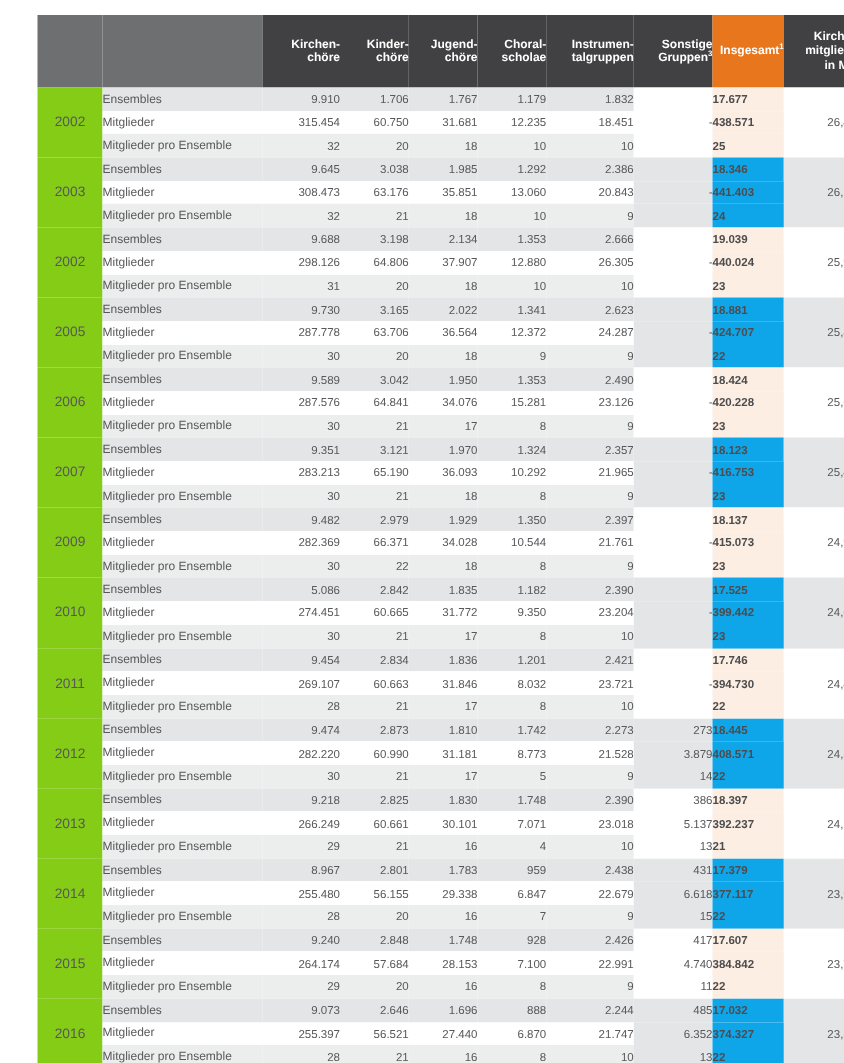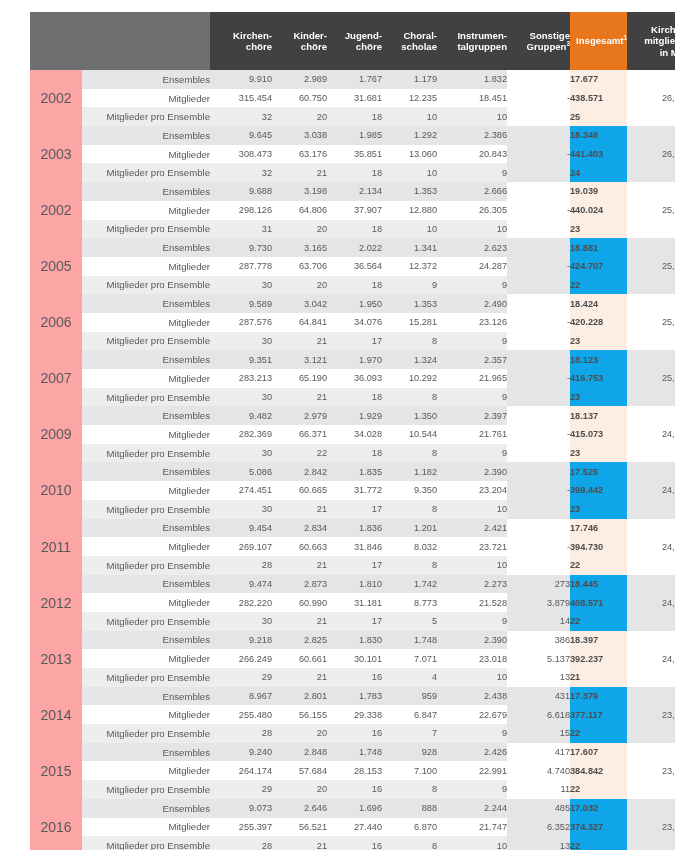--- a/index.html
+++ b/index.html
@@ -59,28 +59,28 @@
     padding-right: 7px;
   }
   th sup {
     font-size: 6.3px;
     vertical-align: super;
     line-height: 0;
   }
 
   
   td.year-cell {
-    background: #fca5a5;
+    background: #84cc16;
     text-align: center;
-    font-size: 14px;
+    font-size: 11px;
     color: #58585a;
     width: 52px;
   }
   td.label-cell {
-    text-align: right;
+    text-align: left;
     padding-left: 9px;
     font-size: 9.6px;
     color: #58585a;
     white-space: nowrap;
   }
   td.num {
     text-align: right;
     padding-right: 7px;
     font-size: 9.2px;
   }
@@ -146,21 +146,21 @@
         <th class="h-dark">Sonstige<br>Gruppen<sup>3</sup></th>
         <th class="h-orange">Insgesamt<sup>1</sup></th>
         <th class="h-dark">Kirchen-<br>mitglieder<br>in Mio.</th>
       </tr>
     </thead>
     <tbody id="tbody">
         <tr class="data-row">
           <td class="year-cell" rowspan="3">2002</td>
           <td class="label-cell rowtint-0">Ensembles</td>
           <td class="num rowtint-0">9.910</td>
-          <td class="num rowtint-0">2.989</td>
+          <td class="num rowtint-0">1.706</td>
           <td class="num rowtint-0">1.767</td>
           <td class="num rowtint-0">1.179</td>
           <td class="num rowtint-0">1.832</td>
           <td class="sonstige grp-white"></td>
           <td class="ins ins-light">17.677</td>
           <td class="kmio grp-white" rowspan="3">26,466</td>
         </tr>
         <tr class="data-row">
           <td class="label-cell rowtint-1">Mitglieder</td>
           <td class="num rowtint-1">315.454</td>

